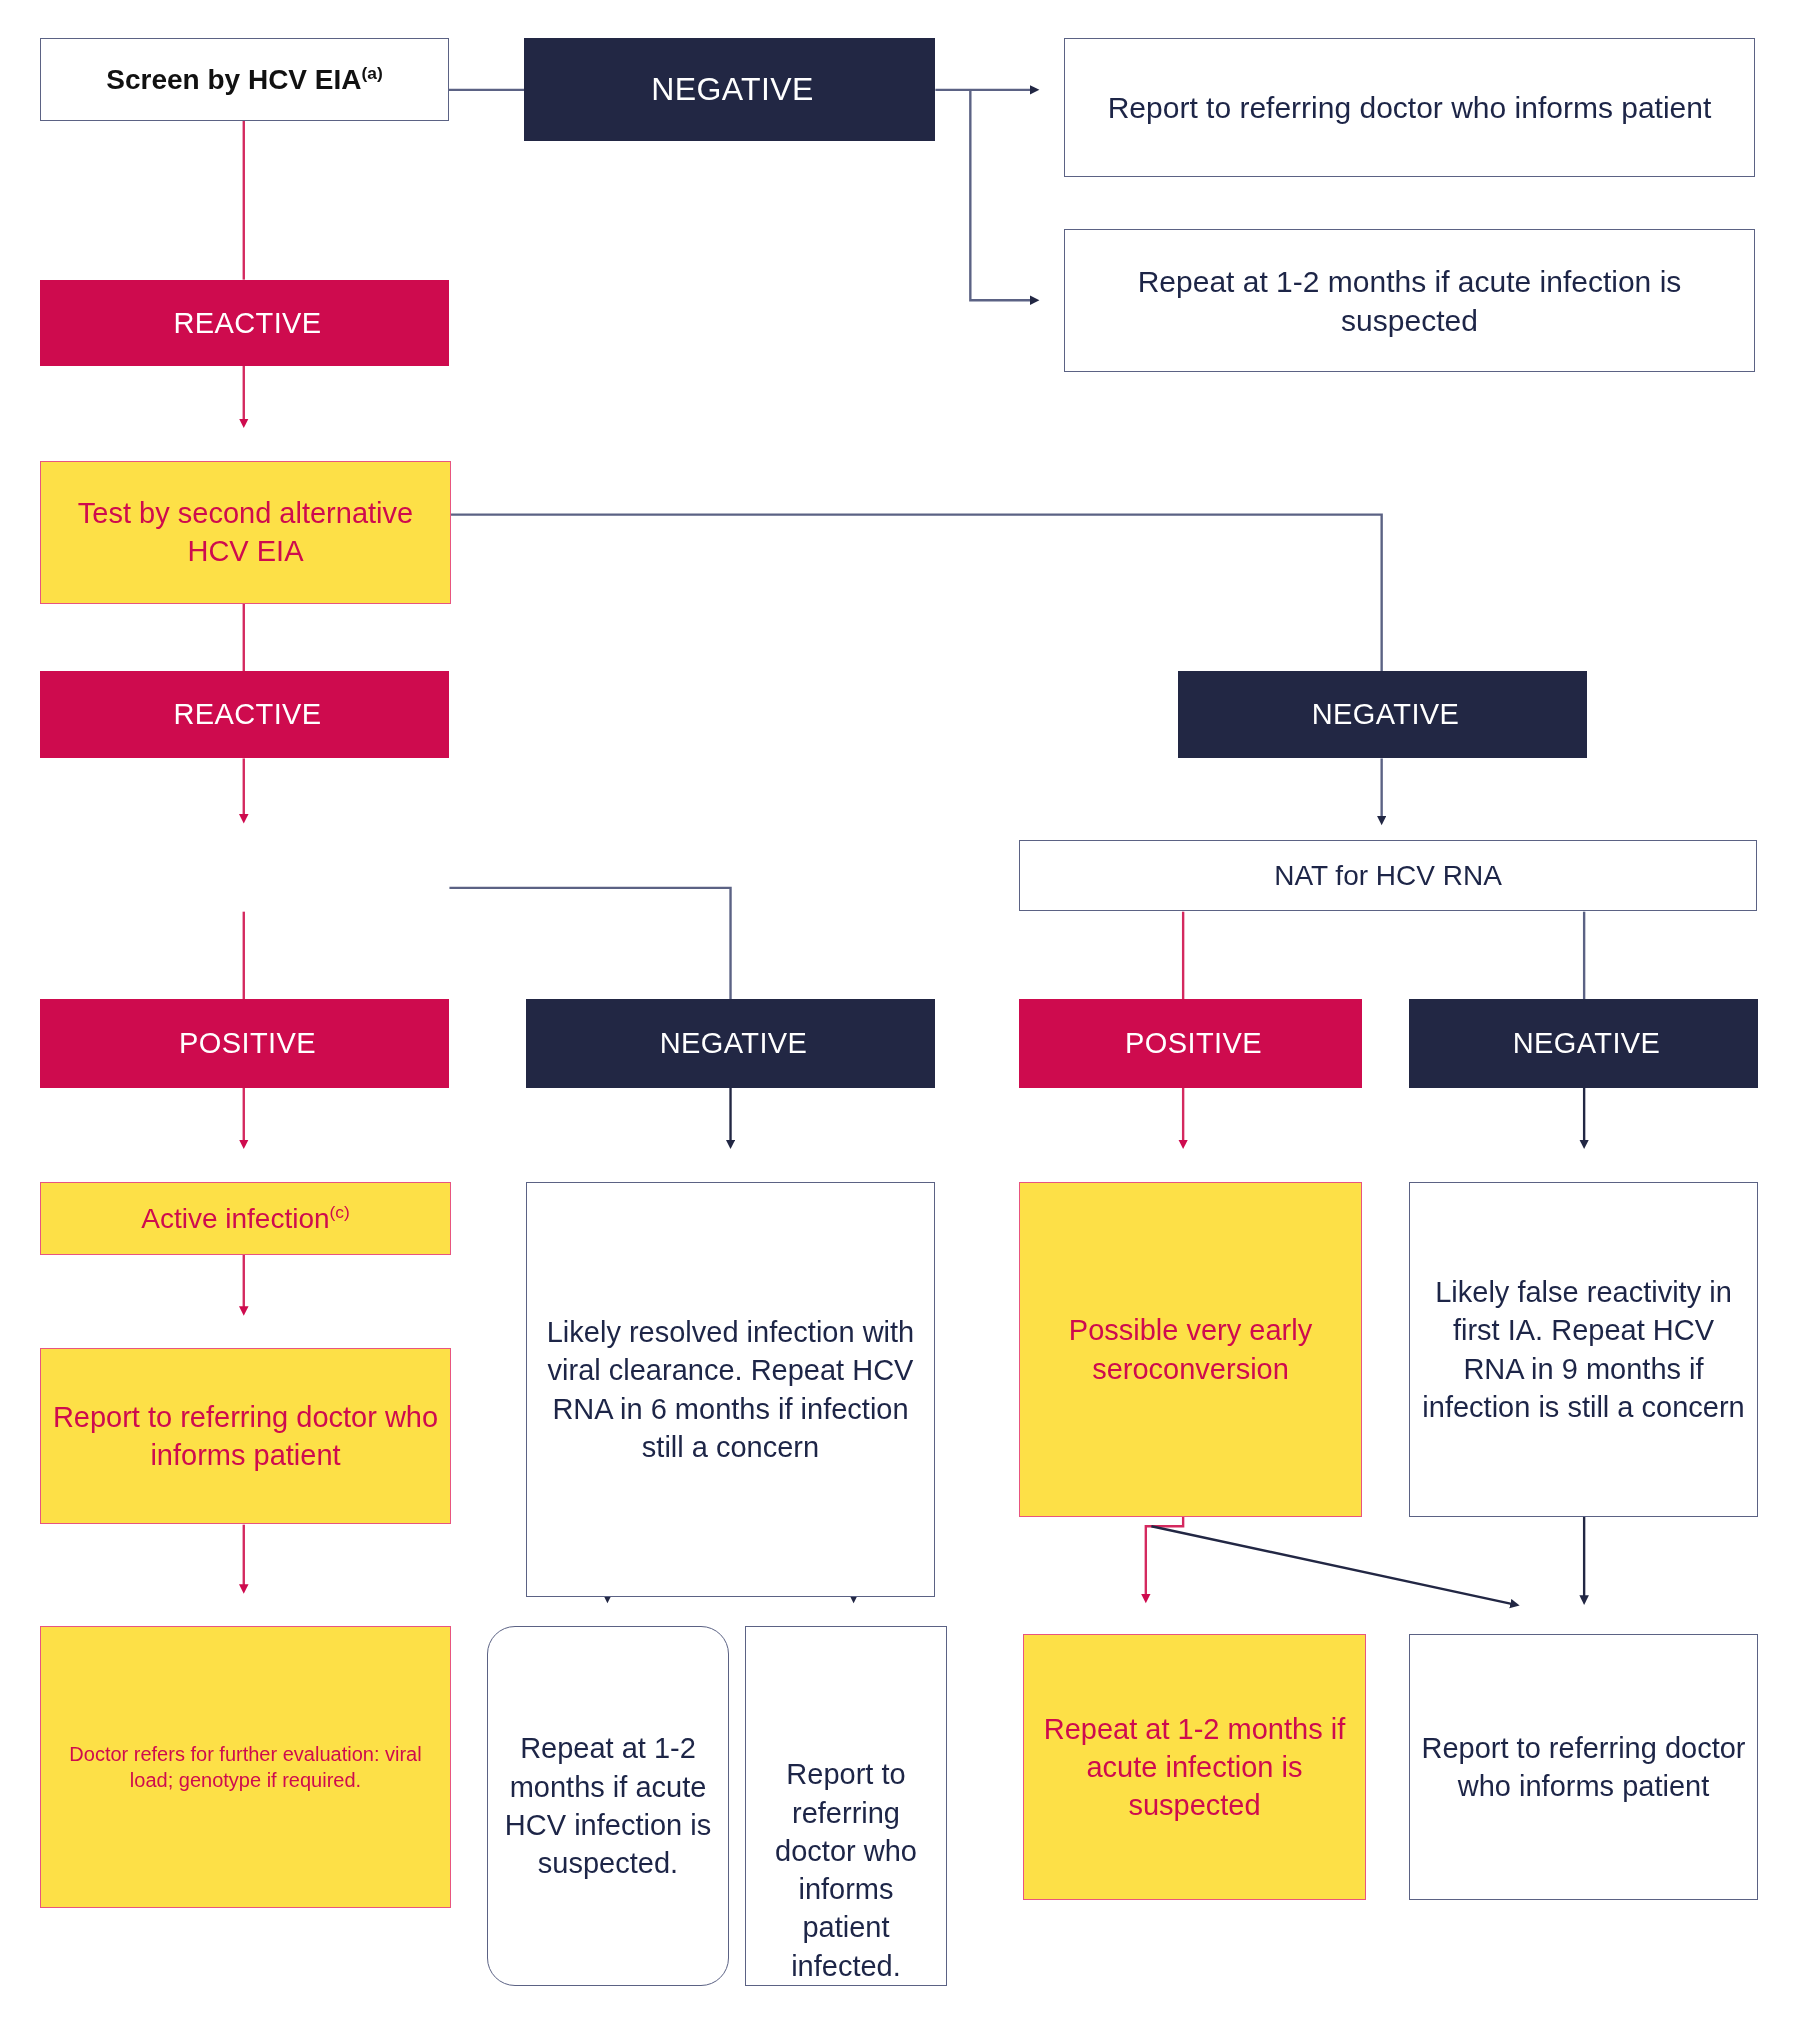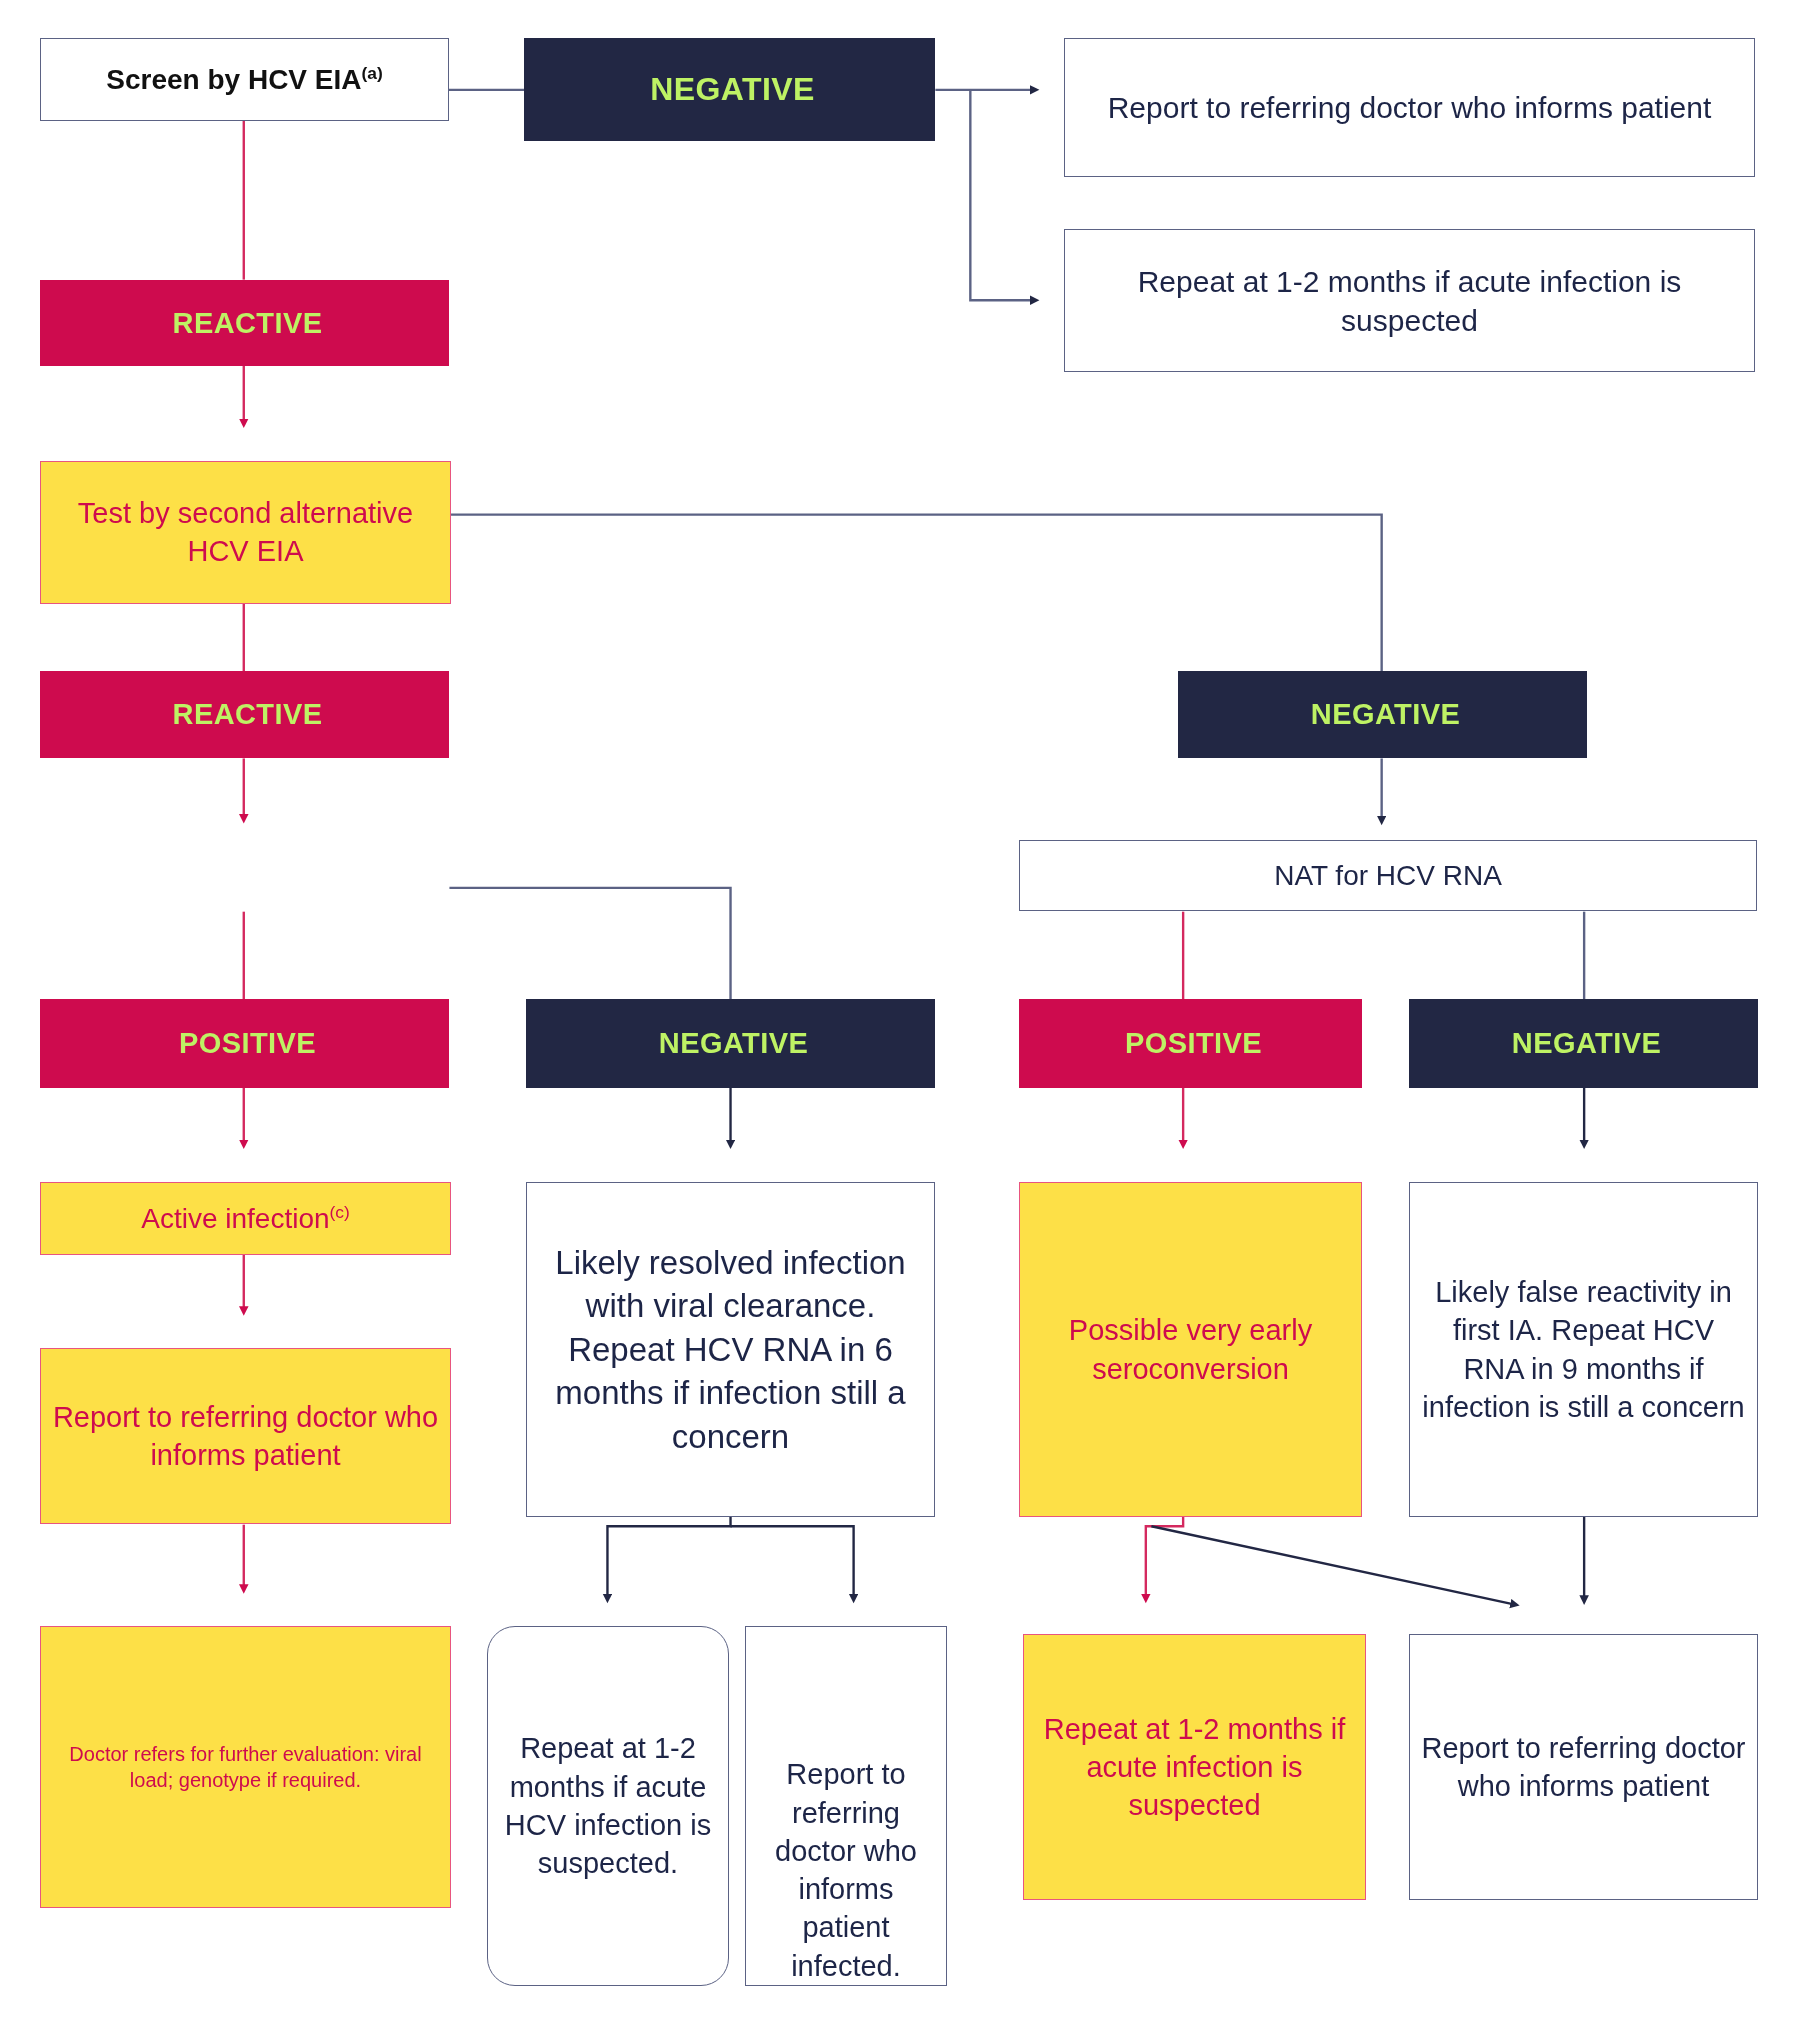--- a/index.html
+++ b/index.html
@@ -2,21 +2,21 @@
 <html style="font-size:12.7px"><head>
 <meta charset="utf-8">
 <style>
   html,body{margin:0;padding:0;background:#ffffff;}
   body{font-family:"Liberation Sans","DejaVu Sans",sans-serif;}
   #stage{position:relative;width:1816px;height:2033px;background:#fff;overflow:hidden;}
   #wires{position:absolute;left:0;top:0;width:1816px;height:2033px;pointer-events:none;}
   .node{position:absolute;box-sizing:border-box;display:flex;align-items:center;justify-content:center;text-align:center;}
   .node .txt{display:block;width:100%;padding:0 11px;box-sizing:border-box;}
   
-  .chip{color:#bef264;font-weight:bold;letter-spacing:0.4px;padding-left:6px;}
+  .chip{color:#ffffff;font-weight:normal;letter-spacing:0.4px;padding-left:6px;}
   .chip-pink{background:#CE0B4E;}
   .chip-navy{background:#222744;}
   
   .box-navy{background:#ffffff;border:1.6px solid #5b6284;color:#1d2547;}
   .box-pink{background:#fde047;border:1.6px solid #E8557F;color:#CE0B4E;}
   .bold{font-weight:bold;color:#111111;}
   sup.ref{font-size:0.62em;vertical-align:super;line-height:0;}
 </style>
 </head>
 <body>
@@ -135,21 +135,21 @@
   <div class="node chip chip-navy" style="left:1409px;top:999px;width:349px;height:89px;font-size:29px;">
     <span class="txt">NEGATIVE</span>
   </div>
 
   <div class="node box-pink" style="left:40px;top:1182px;width:411px;height:73px;font-size:28px;">
     <span class="txt">
       <span>Active infection</span><sup class="ref">(c)</sup>
     </span>
   </div>
 
-  <div class="node box-navy" style="left:526px;top:1182px;width:409px;height:335px;font-size:33px;line-height:1.32;">
+  <div class="node box-navy" style="left:526px;top:1182px;width:409px;height:415px;font-size:29px;line-height:1.32;">
     <span class="txt">Likely resolved infection with viral clearance. Repeat HCV RNA in 6 months if infection still a concern</span>
   </div>
 
   <div class="node box-pink" style="left:1019px;top:1182px;width:343px;height:335px;font-size:29px;line-height:1.32;justify-content:center;">
     <span class="txt">Possible very early seroconversion</span>
   </div>
 
   <div class="node box-navy" style="left:1409px;top:1182px;width:349px;height:335px;font-size:29px;line-height:1.32;">
     <span class="txt">Likely false reactivity in first IA. Repeat HCV RNA in 9 months if infection is still a concern</span>
   </div>

